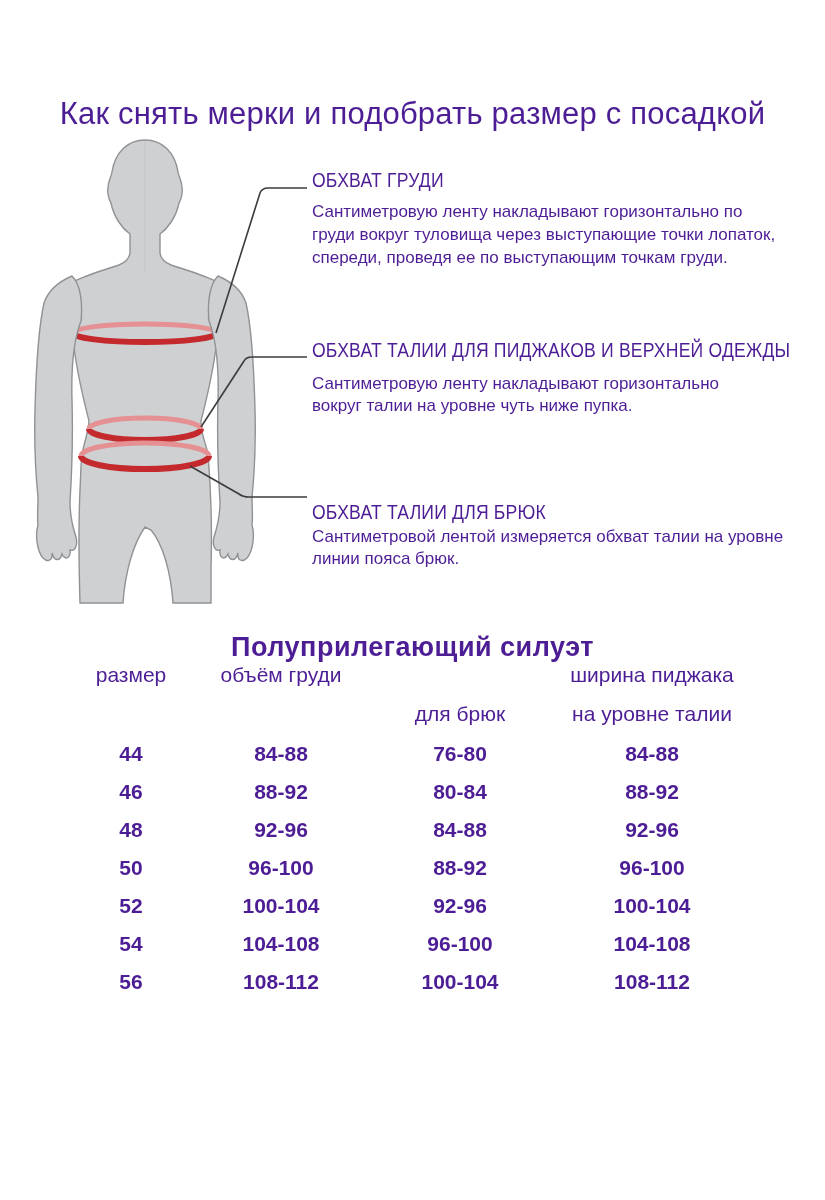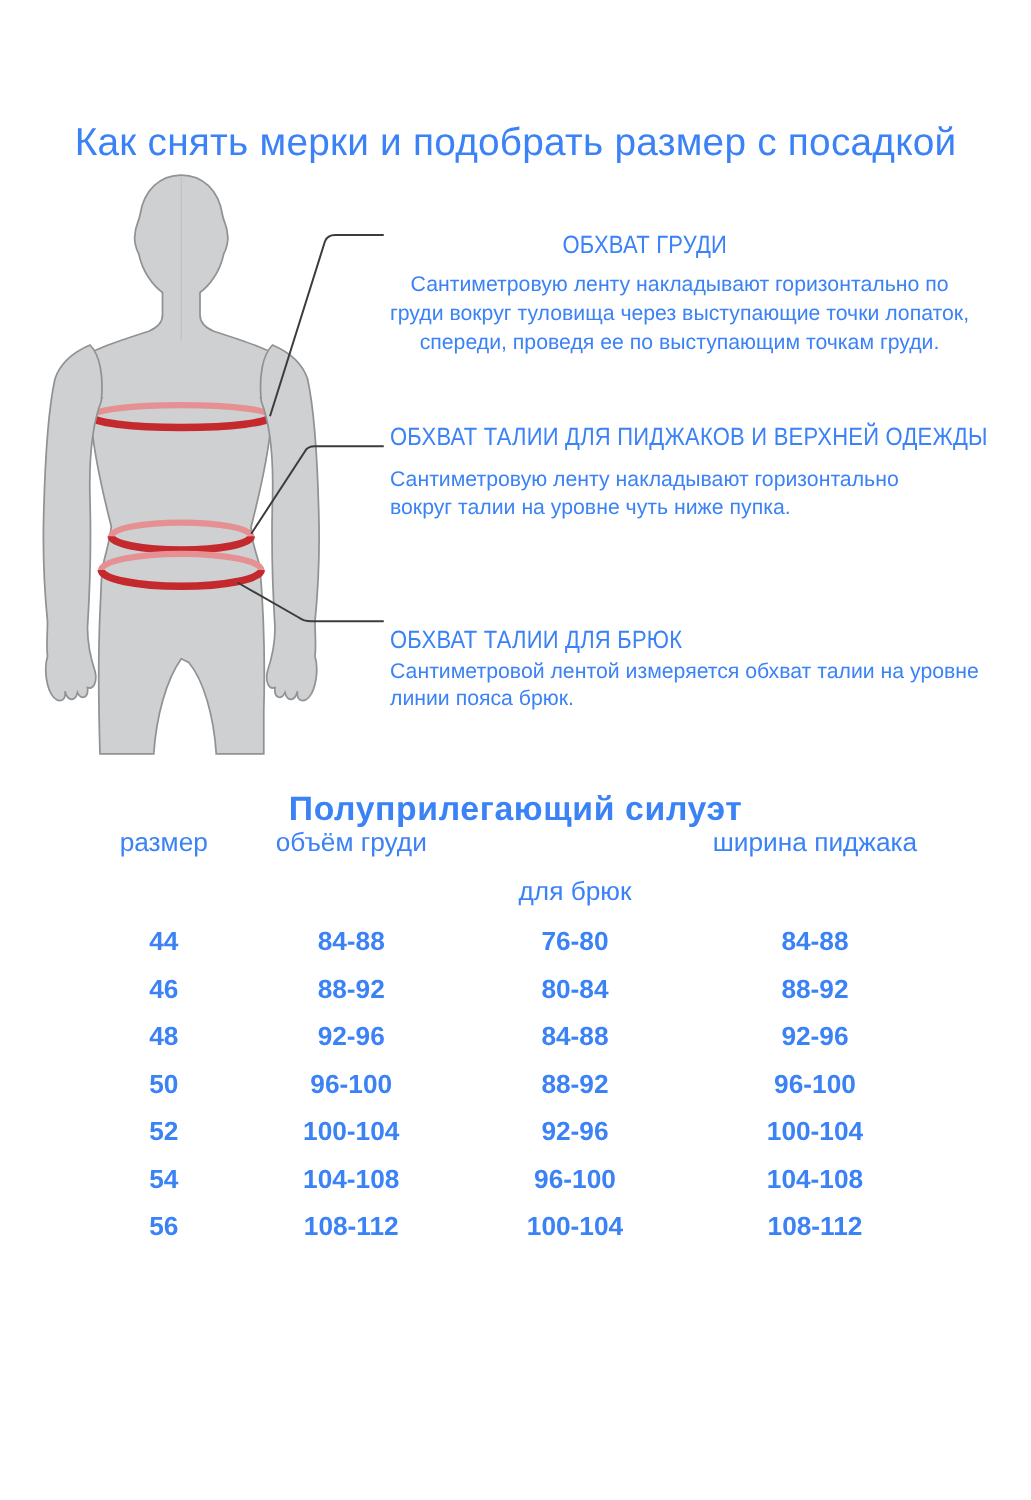--- a/index.html
+++ b/index.html
@@ -1,18 +1,18 @@
 <!DOCTYPE html>
 <html><head>
 <meta charset="utf-8">
 <style>
   html,body{margin:0;padding:0;background:#ffffff;}
   .page{
     position:relative;width:825px;height:1200px;background:#ffffff;
-    font-family:"Liberation Sans",sans-serif;color:#3b82f6;overflow:hidden;
+    font-family:"Liberation Sans",sans-serif;color:#4c1d95;overflow:hidden;
   }
   .page-title{
     position:absolute;top:76px;left:0;width:100%;
     font-size:31px;line-height:34px;text-align:center;font-weight:400;
     letter-spacing:0.2px;
   }
   .figure-svg{position:absolute;left:10px;top:125px;width:320px;height:490px;}
   .leader-svg{position:absolute;left:0;top:0;width:825px;height:1200px;pointer-events:none;}
   .measure{position:absolute;left:312px;}
   .m-head{
@@ -92,21 +92,21 @@
          C62,345 63,310 62,275 C61,240 64,214 71,196
          C73,176 70,159 62,151 Z" fill="#cfd0d2" stroke="#909295" stroke-width="1.4"></path>
   </svg>
 
   <svg class="leader-svg" viewBox="0 0 825 1200" aria-hidden="true">
     <path d="M216,333 L260,193 Q262,188 268,188 L307,188" fill="none" stroke="#3c3c3c" stroke-width="1.6"></path>
     <path d="M201,427 L244,361 Q246,357 252,357 L307,357" fill="none" stroke="#3c3c3c" stroke-width="1.6"></path>
     <path d="M190,466 L239,494 Q243,497 249,497 L307,497" fill="none" stroke="#3c3c3c" stroke-width="1.6"></path>
   </svg>
 
-  <div class="measure m1" style="top:184px;text-align:center;">
+  <div class="measure m1" style="top:168px;">
     <div class="m-head">ОБХВАТ ГРУДИ</div>
     <div class="m-body" style="margin-top:8px;">
       <div class="ln">Сантиметровую ленту накладывают горизонтально по</div>
       <div class="ln">груди вокруг туловища через выступающие точки лопаток,</div>
       <div class="ln">спереди, проведя ее по выступающим точкам груди.</div>
     </div>
   </div>
 
   <div class="measure m2" style="top:338px;">
     <div class="m-head">ОБХВАТ ТАЛИИ ДЛЯ ПИДЖАКОВ И ВЕРХНЕЙ ОДЕЖДЫ</div>
@@ -127,20 +127,21 @@
   <h2 class="table-title">Полуприлегающий силуэт</h2>
 
   <div class="thead">
     <div class="th-line tl1">
       <span class="col c1">размер</span>
       <span class="col c2">объём груди</span>
       <span class="col c4">ширина пиджака</span>
     </div>
     <div class="th-line tl2">
       <span class="col c3">для брюк</span>
+      <span class="col c4">на уровне талии</span>
     </div>
   </div>
 
   <div class="tbody">
     <div class="trow">
       <span class="col c1">44</span>
       <span class="col c2">84-88</span>
       <span class="col c3">76-80</span>
       <span class="col c4">84-88</span>
     </div>

